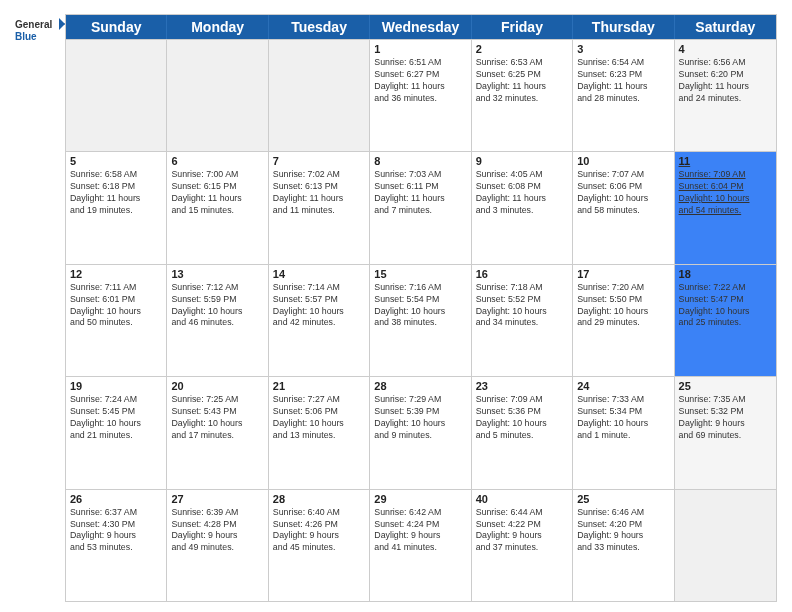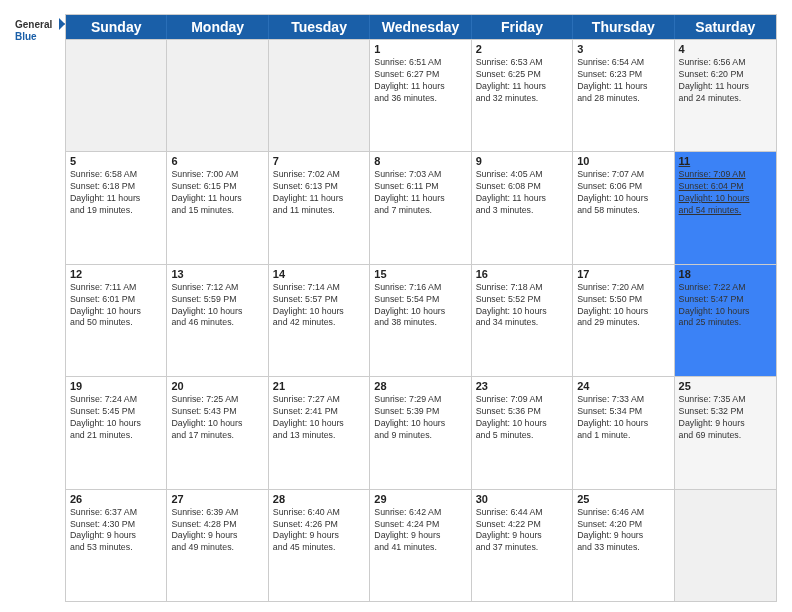--- a/index.html
+++ b/index.html
@@ -273,21 +273,21 @@
           <div class="cal-cell">
             <div class="day-number">20</div>
             <div class="cell-text">Sunrise: 7:25 AM</div>
             <div class="cell-text">Sunset: 5:43 PM</div>
             <div class="cell-text">Daylight: 10 hours</div>
             <div class="cell-text">and 17 minutes.</div>
           </div>
           <div class="cal-cell">
             <div class="day-number">21</div>
             <div class="cell-text">Sunrise: 7:27 AM</div>
-            <div class="cell-text">Sunset: 2:41 PM</div>
+            <div class="cell-text">Sunset: 5:06 PM</div>
             <div class="cell-text">Daylight: 10 hours</div>
             <div class="cell-text">and 13 minutes.</div>
           </div>
           <div class="cal-cell">
             <div class="day-number">28</div>
             <div class="cell-text">Sunrise: 7:29 AM</div>
             <div class="cell-text">Sunset: 5:39 PM</div>
             <div class="cell-text">Daylight: 10 hours</div>
             <div class="cell-text">and 9 minutes.</div>
           </div>
@@ -336,21 +336,21 @@
             <div class="cell-text">and 45 minutes.</div>
           </div>
           <div class="cal-cell">
             <div class="day-number">29</div>
             <div class="cell-text">Sunrise: 6:42 AM</div>
             <div class="cell-text">Sunset: 4:24 PM</div>
             <div class="cell-text">Daylight: 9 hours</div>
             <div class="cell-text">and 41 minutes.</div>
           </div>
           <div class="cal-cell">
-            <div class="day-number">30</div>
+            <div class="day-number">40</div>
             <div class="cell-text">Sunrise: 6:44 AM</div>
             <div class="cell-text">Sunset: 4:22 PM</div>
             <div class="cell-text">Daylight: 9 hours</div>
             <div class="cell-text">and 37 minutes.</div>
           </div>
           <div class="cal-cell">
             <div class="day-number">25</div>
             <div class="cell-text">Sunrise: 6:46 AM</div>
             <div class="cell-text">Sunset: 4:20 PM</div>
             <div class="cell-text">Daylight: 9 hours</div>

